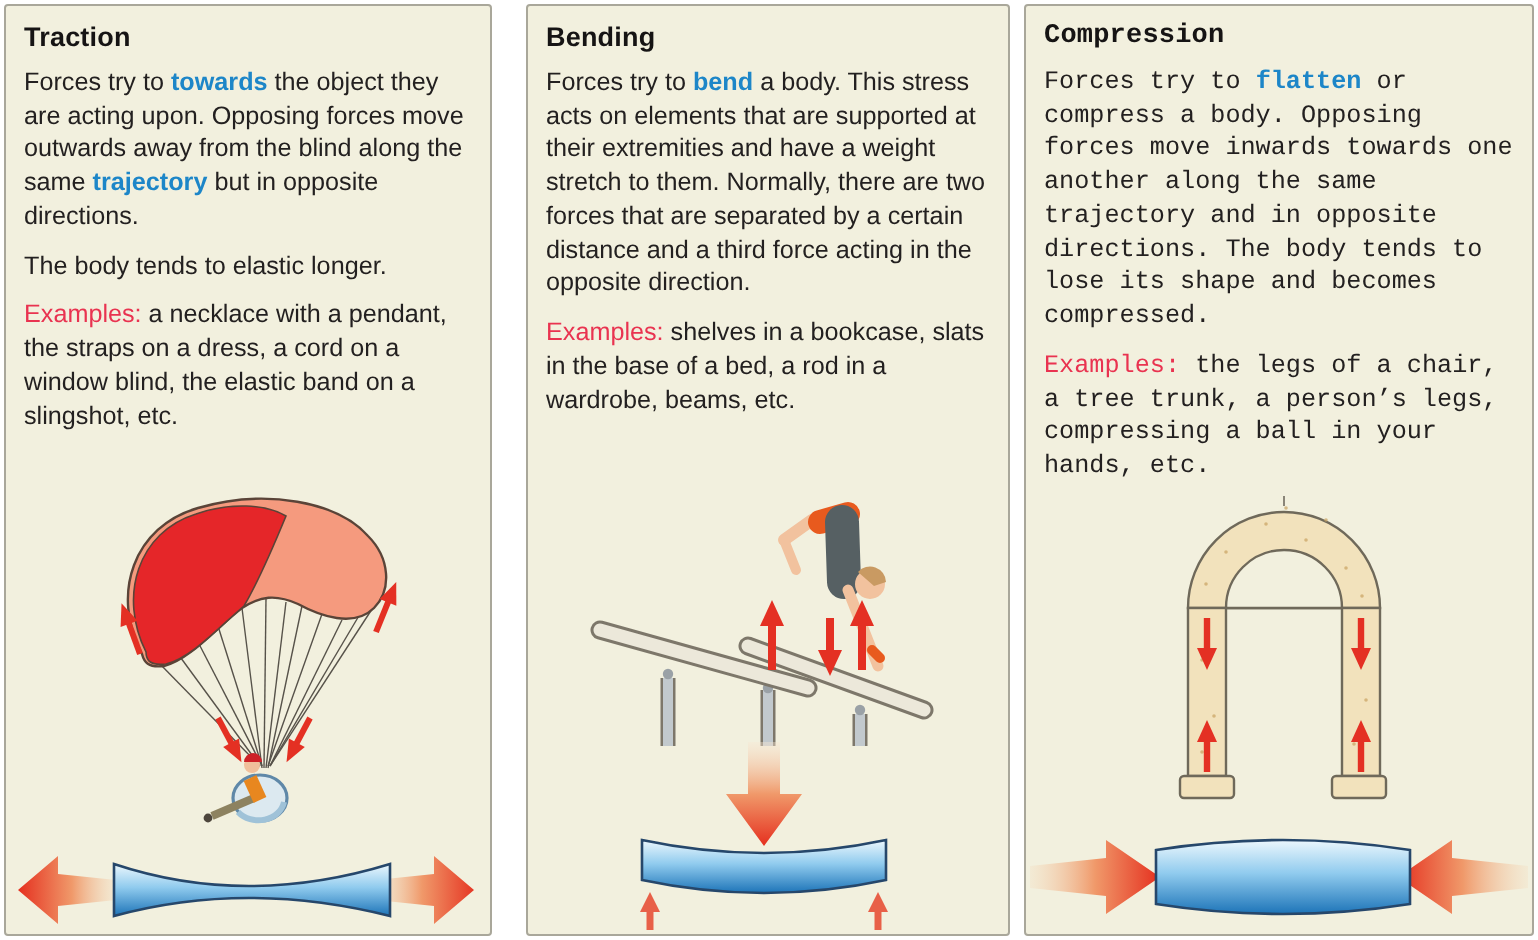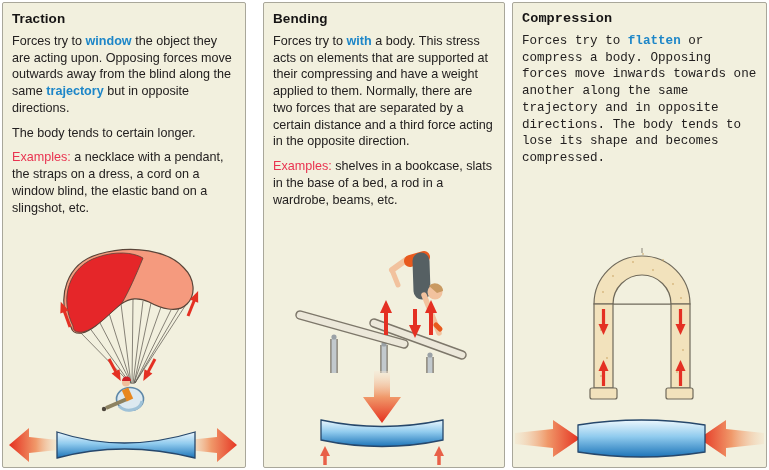--- a/index.html
+++ b/index.html
@@ -27,22 +27,22 @@
   .seg-blue{color:var(--accent-blue,#1d86c8);font-weight:bold;}
   .seg-red{color:var(--accent-red-text,#e93350);}
   .art{position:absolute;left:0;}
   .art svg{display:block;}
 </style>
 </head>
 <body>
 
 <section class="panel" id="panel-traction">
   <h2>Traction</h2>
-  <p><span>Forces try to </span><span class="seg-blue">window</span><span> the object they are acting upon. Opposing forces move outwards away from the blind along the same </span><span class="seg-blue">trajectory</span><span> but in opposite directions.</span></p>
-  <p><span>The body tends to certain longer.</span></p>
+  <p><span>Forces try to </span><span class="seg-blue">towards</span><span> the object they are acting upon. Opposing forces move outwards away from the blind along the same </span><span class="seg-blue">trajectory</span><span> but in opposite directions.</span></p>
+  <p><span>The body tends to elastic longer.</span></p>
   <p><span class="seg-red">Examples:</span><span> a necklace with a pendant, the straps on a dress, a cord on a window blind, the elastic band on a slingshot, etc.</span></p>
 
   <div class="art" style="top:238px;width:240px;height:174px;">
     <svg width="240" height="174" viewBox="0 0 240 174">
 
       <g stroke="#46413a" stroke-width="0.7" opacity="0.9">
         <line x1="76" y1="90" x2="127" y2="142"></line>
           <line x1="86" y1="86" x2="127" y2="142"></line>
         <line x1="96" y1="80" x2="128" y2="142"></line>
           <line x1="106" y1="72" x2="128" y2="142"></line>
@@ -110,21 +110,21 @@
       </defs>
       <polygon fill="url(#tArrL)" points="55,25 26,22 26,13 6,30 26,47 26,38 55,35"></polygon>
       <polygon fill="url(#tArrR)" points="185,25 214,22 214,13 234,30 214,47 214,38 185,35"></polygon>
       <path d="M54,17 Q120,39 192,17 L192,43 Q120,25 54,43 Z" fill="url(#tBarG)" stroke="var(--bar-outline,#26476b)" stroke-width="1.3"></path>
     </svg>
   </div>
 </section>
 
 <section class="panel" id="panel-bending">
   <h2>Bending</h2>
-  <p><span>Forces try to </span><span class="seg-blue">with</span><span> a body. This stress acts on elements that are supported at their compressing and have a weight applied to them. Normally, there are two forces that are separated by a certain distance and a third force acting in the opposite direction.</span></p>
+  <p><span>Forces try to </span><span class="seg-blue">bend</span><span> a body. This stress acts on elements that are supported at their extremities and have a weight stretch to them. Normally, there are two forces that are separated by a certain distance and a third force acting in the opposite direction.</span></p>
   <p><span class="seg-red">Examples:</span><span> shelves in a bookcase, slats in the base of a bed, a rod in a wardrobe, beams, etc.</span></p>
 
   <div class="art" style="top:244px;width:240px;height:126px;">
     <svg width="240" height="126" viewBox="0 0 240 126">
 
       <g>
         <g stroke="#7d776a" stroke-width="7.5">
             <line x1="70" y1="92" x2="70" y2="126"></line>
             <line x1="120" y1="98" x2="120" y2="126"></line>
             <line x1="166" y1="110" x2="166" y2="126"></line>
@@ -200,20 +200,21 @@
             <polygon points="170,87 180,87 175,77" stroke="none"></polygon>
           </g>
       </g>
     </svg>
   </div>
 </section>
 
 <section class="panel" id="panel-compression">
   <h2>Compression</h2>
   <p><span>Forces try to </span><span class="seg-blue">flatten</span><span> or compress a body. Opposing forces move inwards towards one another along the same trajectory and in opposite directions. The body tends to lose its shape and becomes compressed.</span></p>
+  <p><span class="seg-red">Examples:</span><span> the legs of a chair, a tree trunk, a person’s legs, compressing a ball in your hands, etc.</span></p>
 
   <div class="art" style="top:237px;width:253px;height:172px;">
     <svg width="253" height="172" viewBox="0 0 253 172">
 
       <g stroke="#8a8578" stroke-width="1">
         <line x1="129" y1="8" x2="129" y2="62" stroke-dasharray="5,3"></line>
         <line x1="94" y1="63" x2="164" y2="63" stroke-dasharray="7,3,2,3"></line>
       </g>
 
       <g stroke="#6f695a" stroke-width="1.2">

